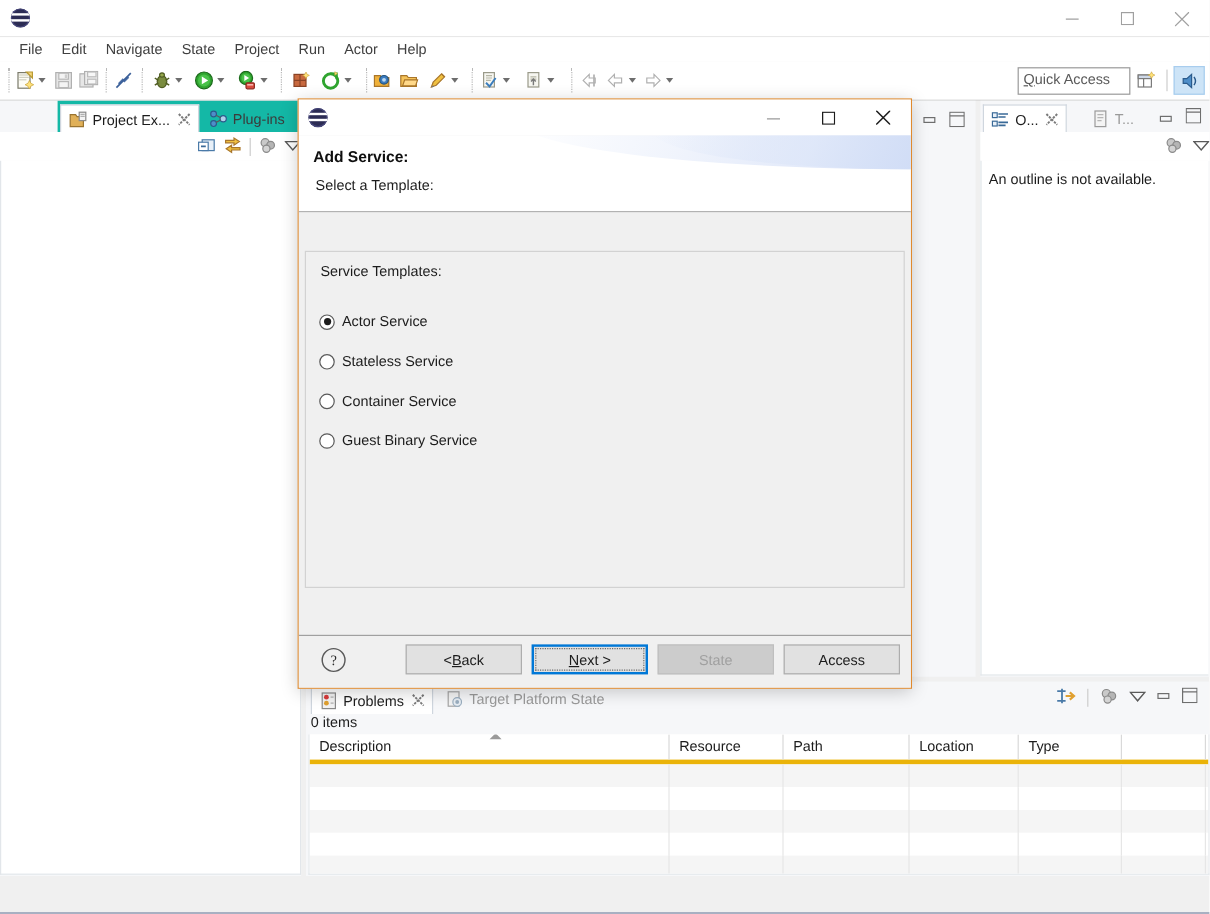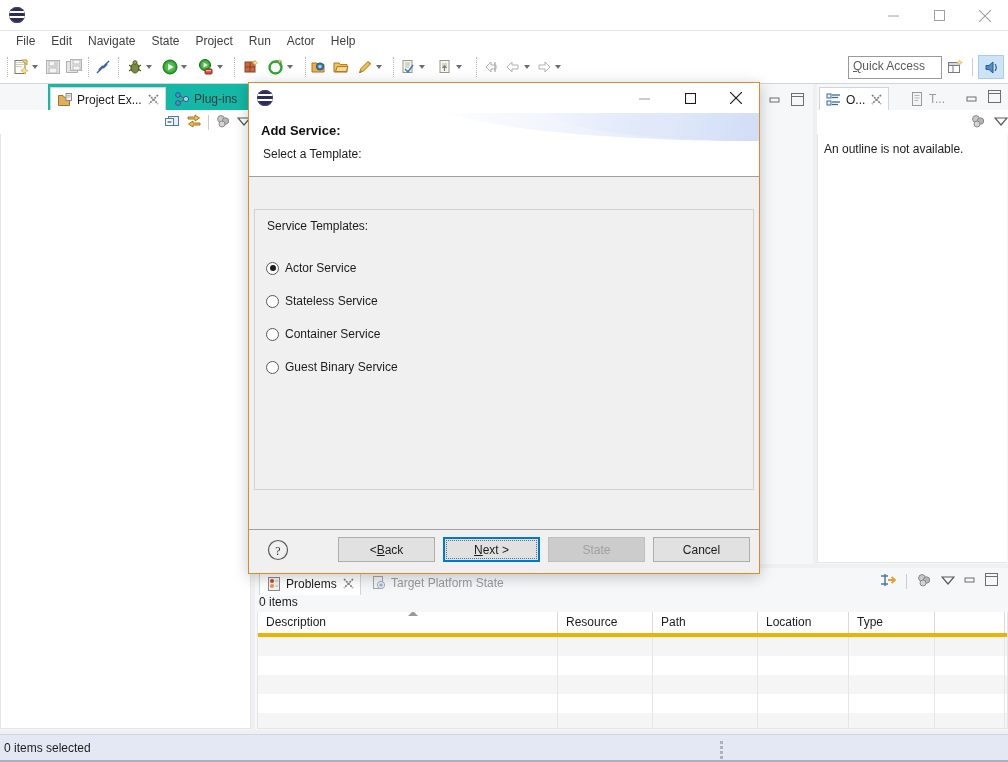--- a/index.html
+++ b/index.html
@@ -907,29 +907,20 @@
             <div class="bp-cell" style="width:95px;"></div>
             <div class="bp-cell" style="width:105px;"></div>
             <div class="bp-cell" style="width:91px;"></div>
             <div class="bp-cell" style="width:86px;"></div>
             <div class="bp-cell" style="width:70px;"></div>
         </div>
       </div>
     </div>
   </div>
 
-  <div class="statusbar">
-    <div class="status-text">0 items selected</div>
-    <div class="status-grip">
-      <i></i>
-        <i></i>
-        <i></i>
-        <i></i>
-    </div>
-  </div>
   <div class="status-bottom-line"></div>
 
   <div class="dialog">
 
     <div class="dlg-titlebar">
       <div class="dlg-icon">
         <div class="eclipse-glyph"></div>
       </div>
       <div class="dlg-winbtns">
         <div class="dlg-winbtn">
@@ -996,19 +987,19 @@
             <span class="u">B</span>
             <span>ack</span>
         </div>
         <div class="btn default">
           <span class="inner">
               <span class="u">N</span>
               <span>ext &gt;</span>
             </span>
         </div>
         <div class="btn disabled">State</div>
-        <div class="btn">Cancel</div>
+        <div class="btn">Access</div>
       </div>
     </div>
 
   </div>
 
 </div>
 
 </body></html>

